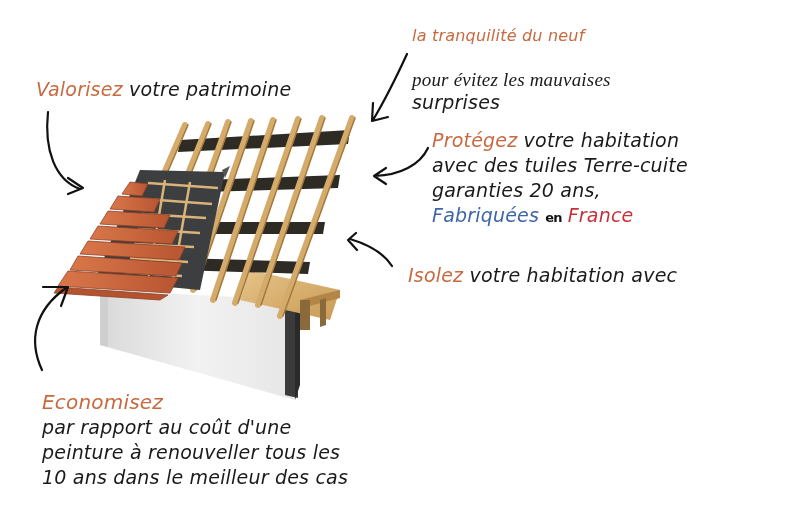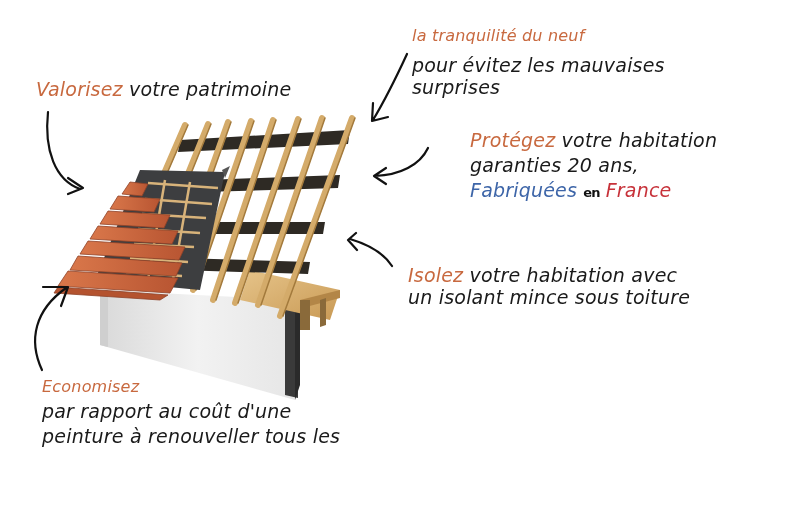--- a/index.html
+++ b/index.html
@@ -111,47 +111,48 @@
     <path d="M428,148 C420,165 400,175 375,176 M386,168 L374,176 L386,184"></path>
 
     <path d="M392,266 C385,255 370,245 350,239 M356,233 L348,240 L357,250"></path>
 
     <path d="M42,370 C28,340 35,310 66,288 M43,287 L68,287 L61,306"></path>
   </g>
 </svg>
 
 <div class="label hand" style="left:412px; top:25px;">
   <div class="accent" style="font-size:16px;">la tranquilité du neuf</div>
-  <div style="margin-top:7px;">pour évitez les mauvaises</div>
+  <div style="margin-top:22px;font-family:Liberation Serif, serif;">pour évitez les mauvaises</div>
   <div>surprises</div>
 </div>
 
 <div class="label hand" style="left:36px; top:78px;">
   <span class="accent">Valorisez</span>
   <span>votre patrimoine</span>
 </div>
 
-<div class="label hand" style="left:470px; top:128px; line-height:25px;">
+<div class="label hand" style="left:432px; top:128px; line-height:25px;">
   <div>
     <span class="accent">Protégez</span>
     <span>votre habitation</span>
   </div>
+  <div>avec des tuiles Terre-cuite</div>
   <div>garanties 20 ans,</div>
   <div>
     <span class="blue">Fabriquées</span>
     <span class="en">en</span>
     <span class="red">France</span>
   </div>
 </div>
 
 <div class="label hand" style="left:408px; top:264px;">
   <div>
     <span class="accent">Isolez</span>
     <span>votre habitation avec</span>
   </div>
-  <div>un isolant mince sous toiture</div>
 </div>
 
 <div class="label hand" style="left:42px; top:374px; line-height:25px;">
-  <div class="accent" style="font-size:16px;">Economisez</div>
+  <div class="accent" style="font-size:20px;margin-top:16px;">Economisez</div>
   <div>par rapport au coût d'une</div>
   <div>peinture à renouveller tous les</div>
+  <div>10 ans dans le meilleur des cas</div>
 </div>
 
 </body></html>

